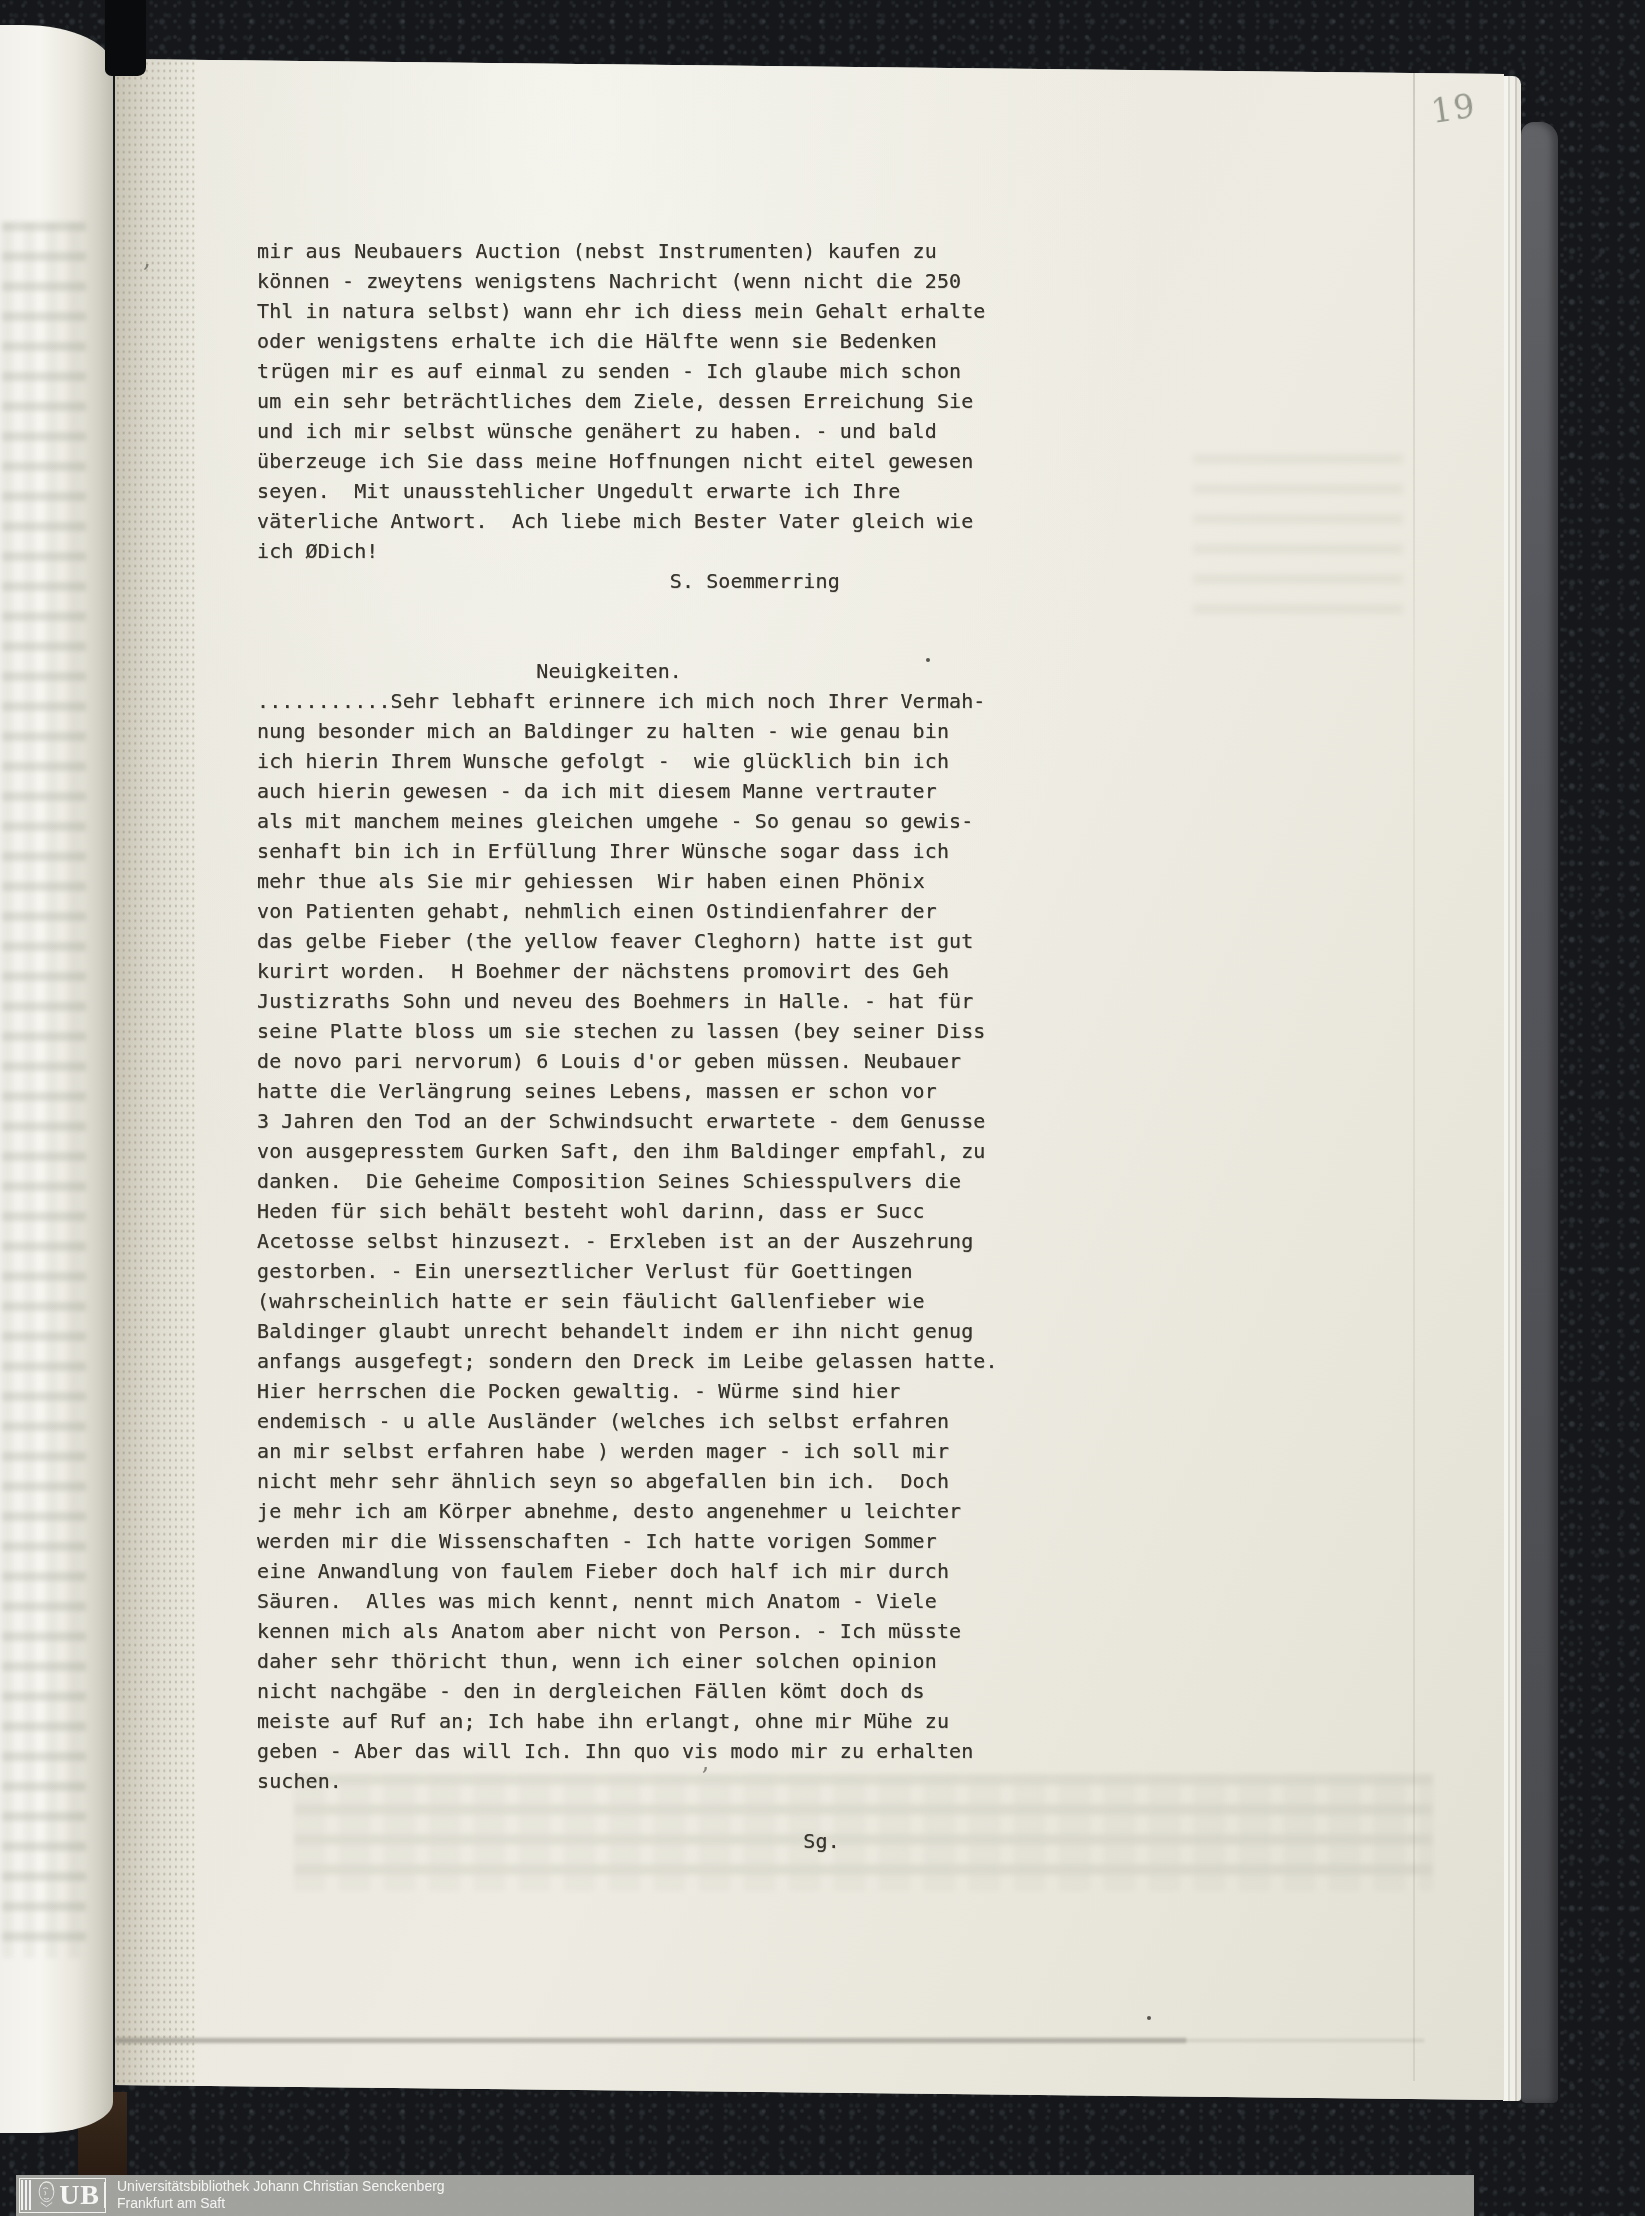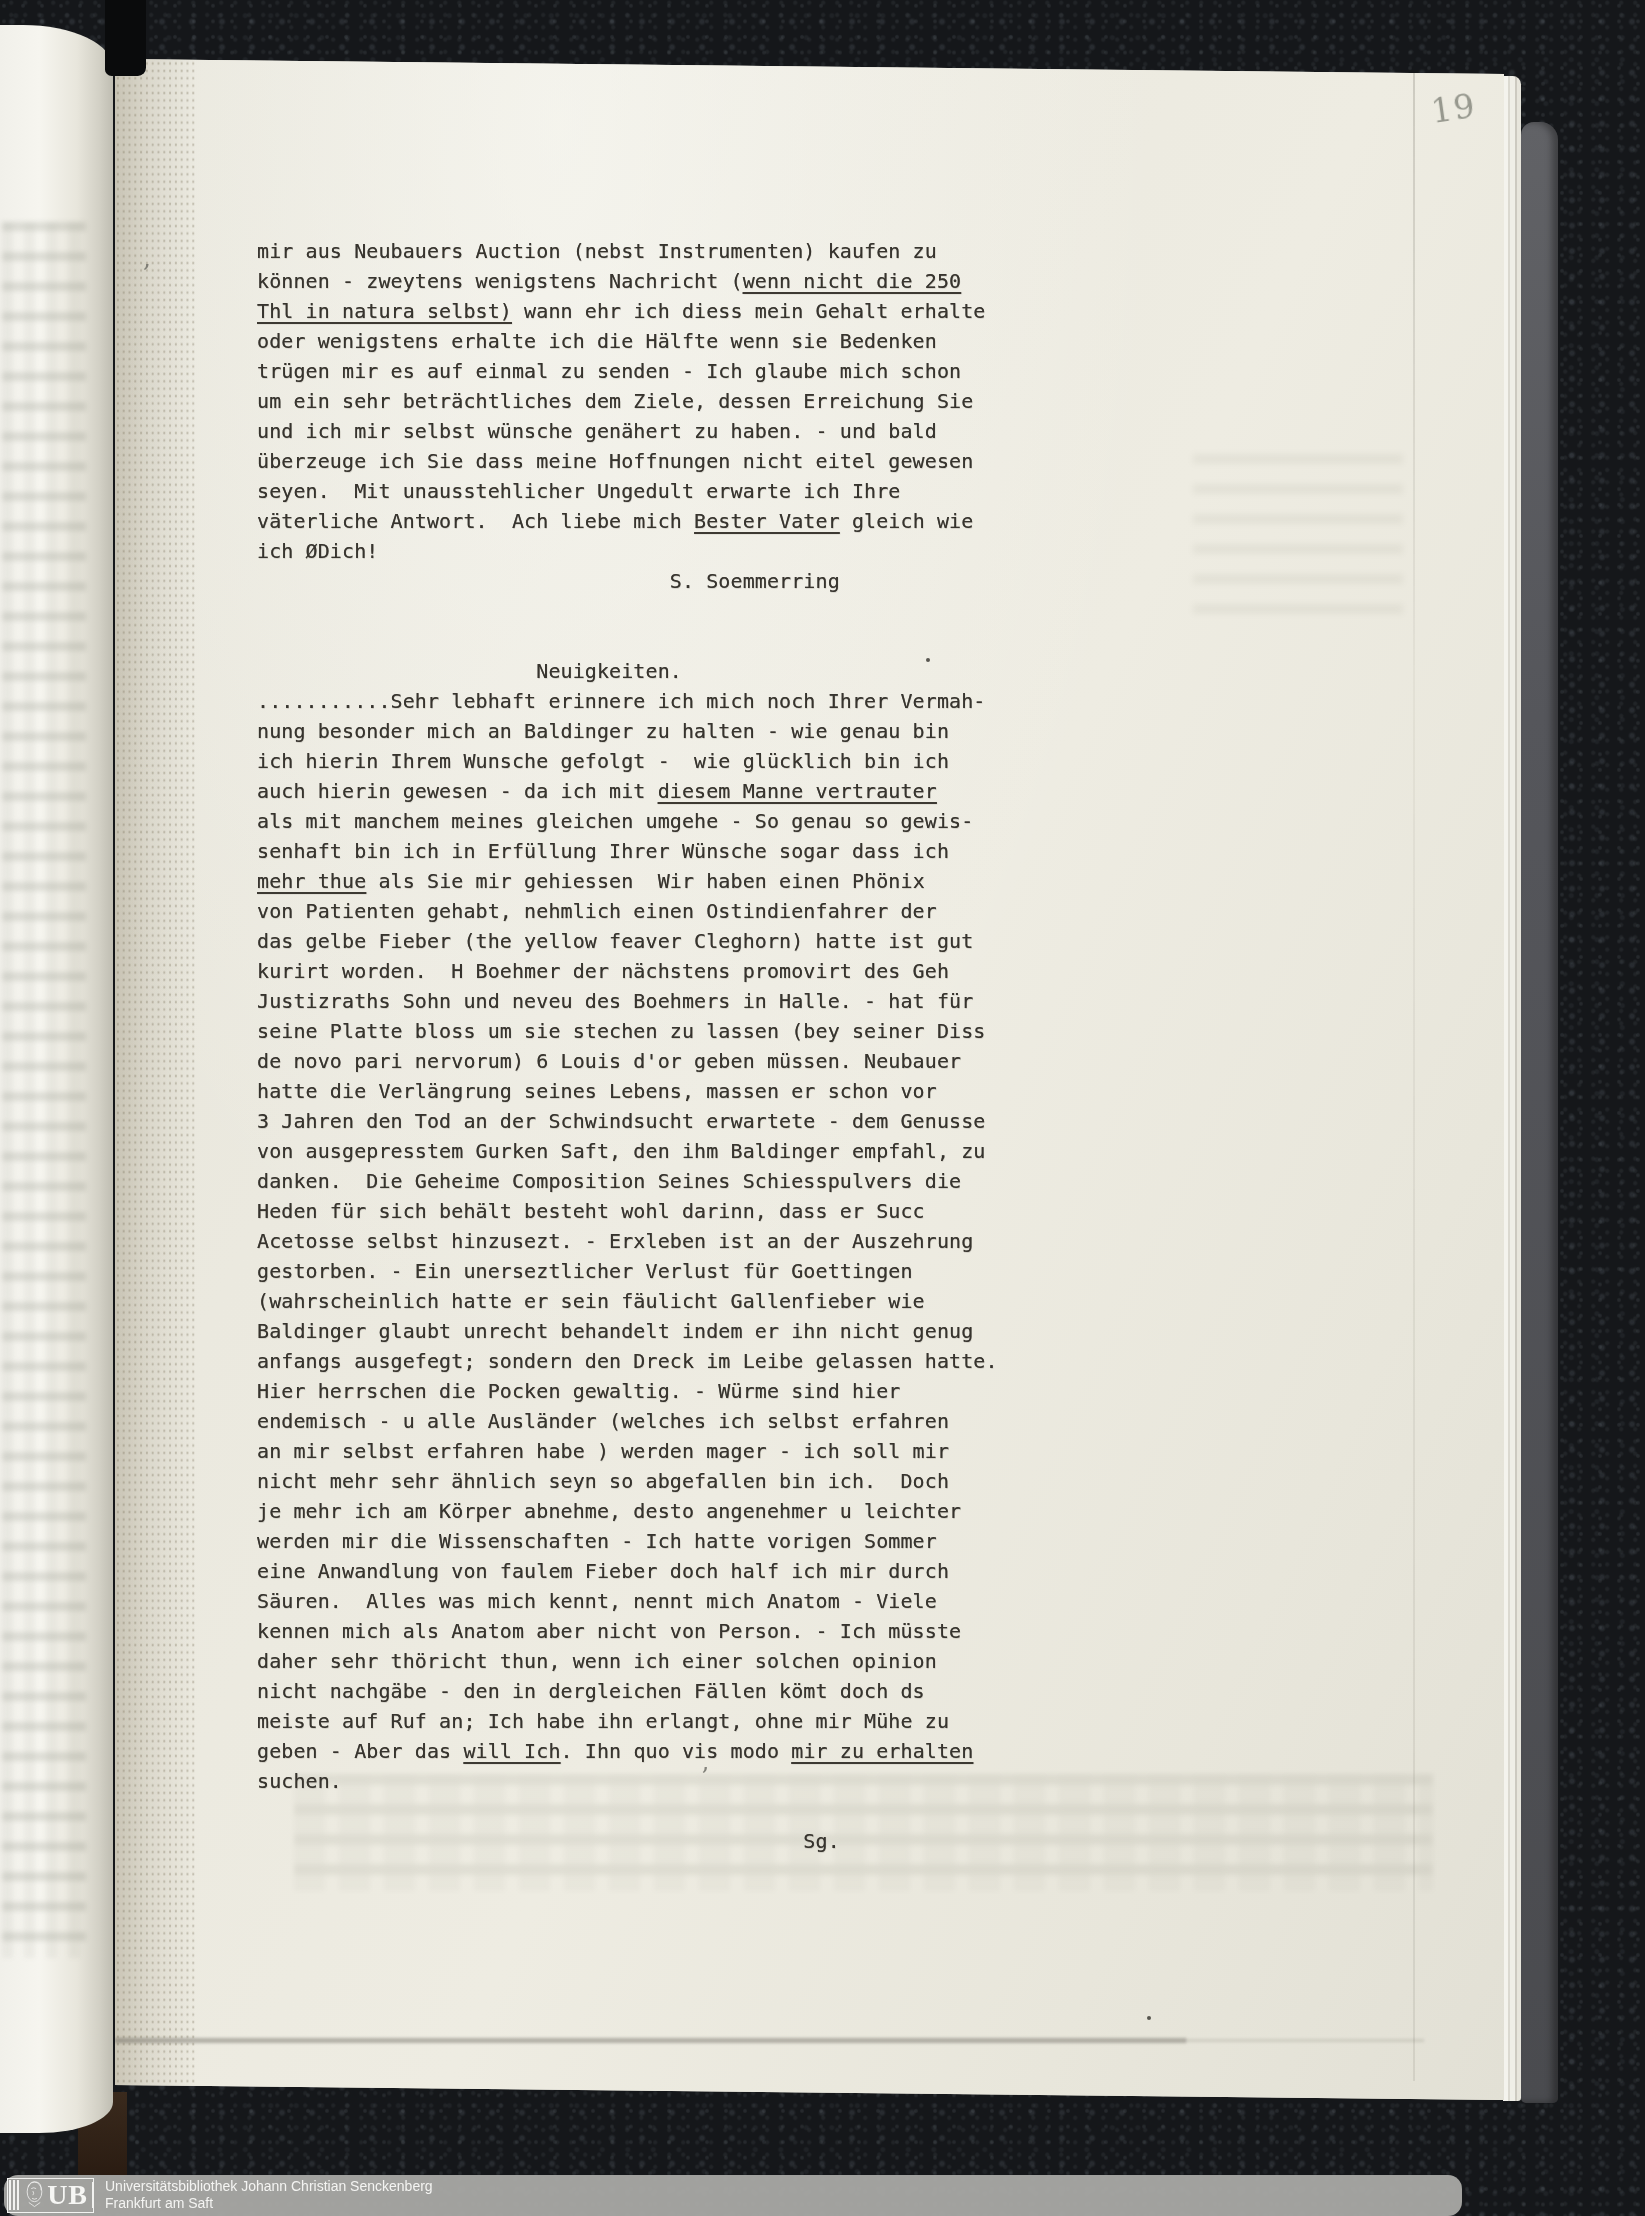--- a/index.html
+++ b/index.html
@@ -93,44 +93,43 @@
 
   
   .letter{
     position:absolute;left:142px;top:236px;
     font-family:"DejaVu Sans Mono",monospace;
     font-size:20px;line-height:30px;letter-spacing:0.1px;
     color:#37342e;white-space:pre;
     text-shadow:0 0 0.6px rgba(55,52,46,0.6), 0.5px 0.5px 0 rgba(55,52,46,0.14);
   }
   .letter .ul{
-    text-decoration:underline;
     text-decoration-thickness:2.1px;
     text-underline-offset:4.1px;
     text-decoration-color:rgba(50,47,40,0.85);
   }
 
   
   .edge-strips{
     position:absolute;left:1503px;top:76px;width:18px;height:2025px;z-index:1;
     background:linear-gradient(90deg,#f4f3ed 0 5px,#dbd9d0 5px 7.4px,#efeee7 7.4px 11.5px,#ccc9c0 11.5px 14px,#e7e5dc 14px 18px);
     border-radius:0 8.2px 3.3px 0;
   }
   .cover-edge{
     position:absolute;left:1521px;top:122px;width:37px;height:1981px;z-index:1;
     background:linear-gradient(180deg,#616266 0,#55565b 30%,#4a4b4f 100%);
     border-radius:13px 18px 5px 5px;
     box-shadow:inset -5.8px 0 7.4px rgba(0,0,0,0.35);
   }
 
   
   .footer-bar{
-    position:absolute;left:4px;top:2175px;width:1458px;height:41px;z-index:9;
+    position:absolute;left:16px;top:2175px;width:1458px;height:41px;z-index:9;
     background:rgba(166,166,163,0.97);
-    display:flex;align-items:center;border-radius:14px;
+    display:flex;align-items:center;
   }
   .logo-box{
     position:absolute;left:3.3px;top:2.5px;width:87px;height:35px;
     border:1.6px solid #f2f2f0;display:flex;align-items:center;box-sizing:border-box;
   }
   .logo-curtain{
     width:13px;height:30px;margin-left:0.8px;
     background:repeating-linear-gradient(90deg,#f2f2f0 0 1.6px, rgba(0,0,0,0) 1.6px 4.1px);
   }
   .logo-ub{

